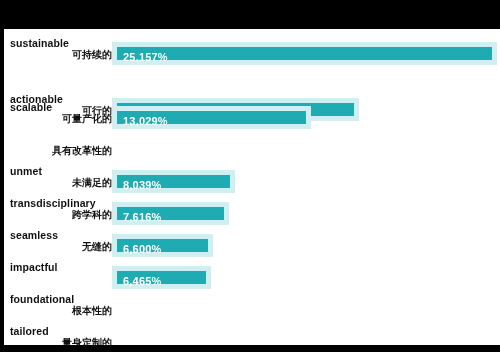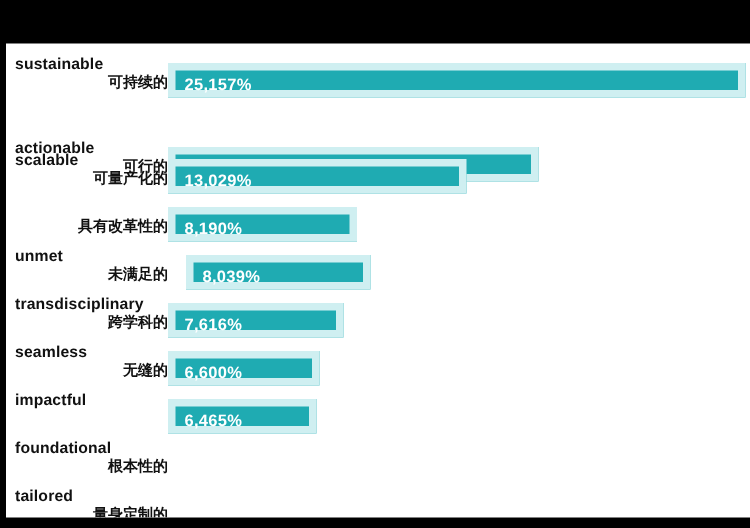--- a/index.html
+++ b/index.html
@@ -126,31 +126,26 @@
           <div class="term-en">scalable</div>
           <div class="term-zh">可量产化的</div>
           <div class="bar-track">
             <div class="bar" style="width: 199px; background: rgb(31, 171, 178); border-color: rgb(207, 239, 241);">
               <span class="bar-value">13,029%</span>
             </div>
           </div>
         </div>
         <div class="row" style="top: 102px;">
           <div class="term-zh">具有改革性的</div>
-          <div class="bar-track">
-            <div class="bar" style="width: 126px; background: rgb(31, 171, 178); border-color: rgb(207, 239, 241);">
-              <span class="bar-value">8,190%</span>
-            </div>
-          </div>
         </div>
         <div class="row" style="top: 134px;">
           <div class="term-en">unmet</div>
           <div class="term-zh">未满足的</div>
           <div class="bar-track">
-            <div class="bar" style="width: 123px; background: rgb(31, 171, 178); border-color: rgb(207, 239, 241); margin-left: 12px;">
+            <div class="bar" style="width: 123px; background: rgb(31, 171, 178); border-color: rgb(207, 239, 241);">
               <span class="bar-value">8,039%</span>
             </div>
           </div>
         </div>
         <div class="row" style="top: 166px;">
           <div class="term-en">transdisciplinary</div>
           <div class="term-zh">跨学科的</div>
           <div class="bar-track">
             <div class="bar" style="width: 117px; background: rgb(31, 171, 178); border-color: rgb(207, 239, 241);">
               <span class="bar-value">7,616%</span>

